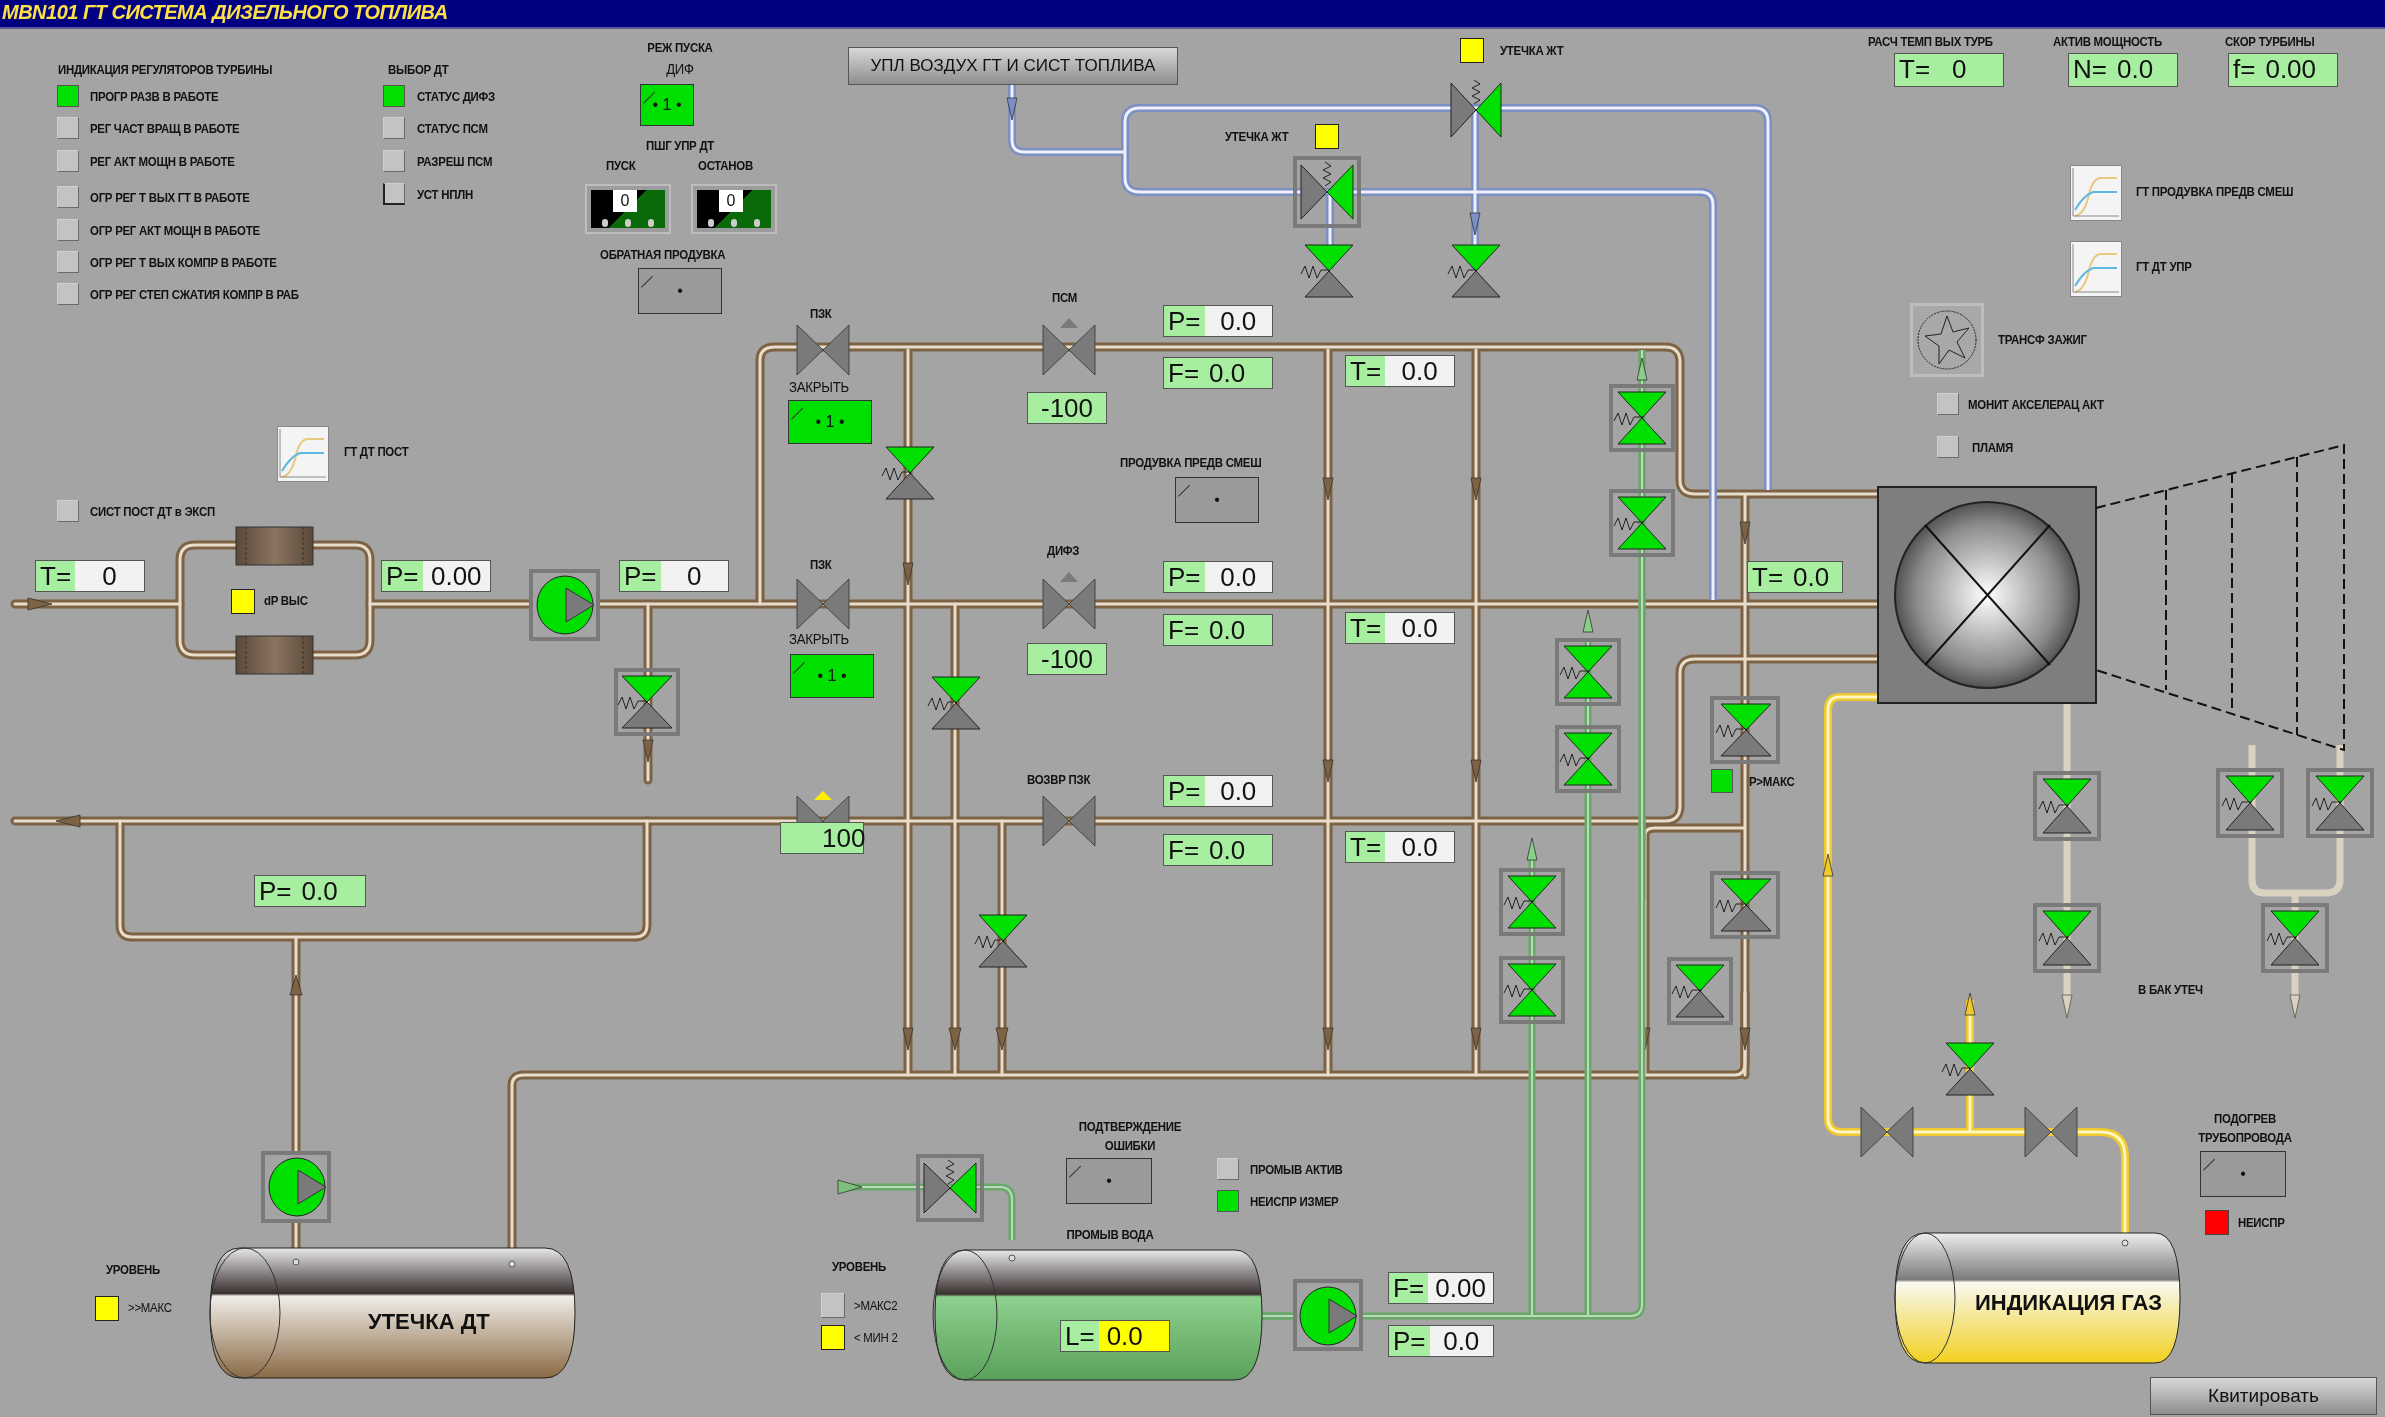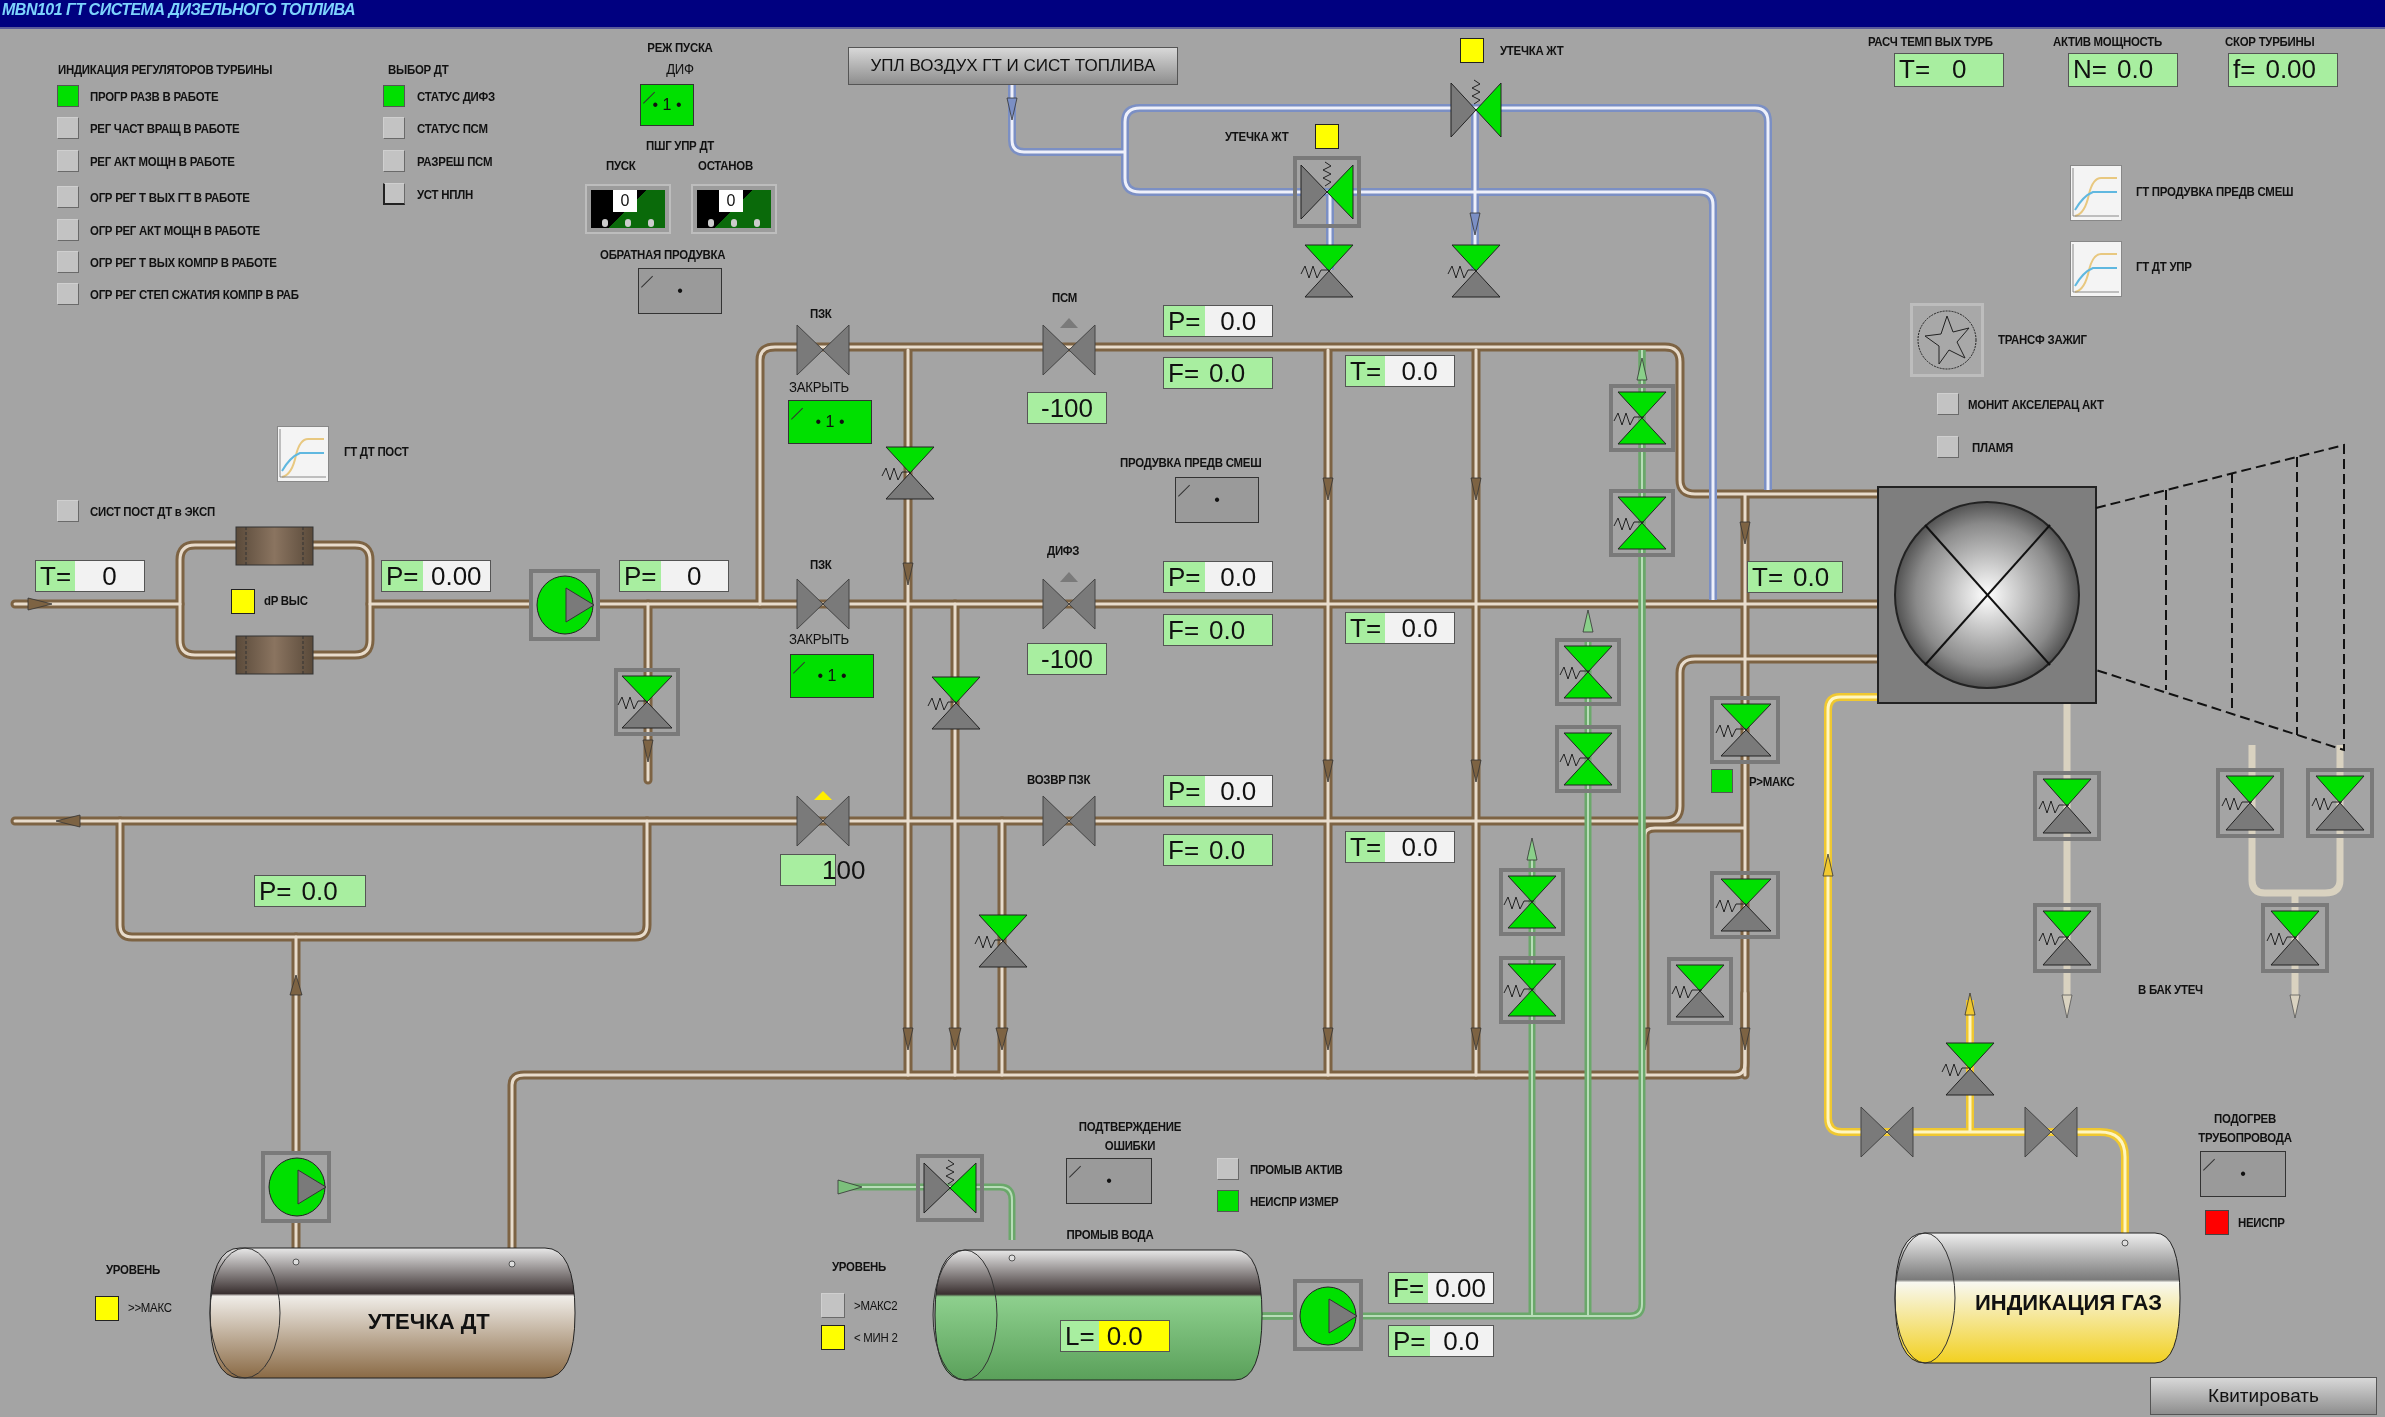--- a/index.html
+++ b/index.html
@@ -1,18 +1,18 @@
 <!DOCTYPE html>
 <html><head>
 <meta charset="utf-8">
 <style>
   html,body{margin:0;padding:0;}
   body{width:2385px;height:1417px;background:#a4a4a4;position:relative;overflow:hidden;font-family:"Liberation Sans",sans-serif;}
   .titlebar{position:absolute;left:0;top:0;width:2385px;height:27px;background:#000080;border-bottom:2px solid #5a5a9a;}
-  .titlebar span{position:absolute;left:2px;top:1px;color:#7dd3fc;font-size:16px;font-weight:bold;font-style:italic;letter-spacing:-0.5px;}
+  .titlebar span{position:absolute;left:2px;top:1px;color:#fde047;font-size:20px;font-weight:bold;font-style:italic;letter-spacing:-0.5px;}
   svg.scheme{position:absolute;left:0;top:0;}
   .lbl{position:absolute;font-size:13px;font-weight:bold;color:#111;white-space:nowrap;letter-spacing:-0.3px;transform:scaleX(0.88);transform-origin:left center;}
   .lbl.c{text-align:center;transform-origin:center center;}
   .ind{position:absolute;width:22px;height:22px;border:1px solid #6a6a6a;border-top-color:#cfcfcf;border-left-color:#cfcfcf;box-sizing:border-box;background:#c0c0c0;}
   .ind.green{background:#00e000;border-color:#555;}
   .ind.yellow{background:#ffff00;border:1px solid #222;}
   .ind.red{background:#ff0000;border:1px solid #444;}
   .ind.gray{background:#c3c3c3;}
   .ind.dk{border-left:2px solid #222;border-bottom:2px solid #222;}
   .field{position:absolute;height:32px;border:1px solid #555;box-sizing:border-box;display:flex;font-size:26px;line-height:30px;color:#111;}
@@ -566,21 +566,21 @@
 <div class="field" style="left:1345px;top:612px;width:110px;">
   <span class="k">T=</span>
     <span class="v">0.0</span>
 </div>
 
 <div class="field allgreen" style="left:1747px;top:561px;width:96px;">
   <span class="k">T=</span>
     <span class="v">0.0</span>
 </div>
 
-<div class="numbox" style="left:780px;top:854px;width:56px;padding-left:41px;">100</div>
+<div class="numbox" style="left:780px;top:822px;width:84px;padding-left:41px;">100</div>
 <div class="lbl" style="left:1027px;top:772px;">ВОЗВР ПЗК</div>
 <div class="field" style="left:1163px;top:775px;width:110px;">
   <span class="k">P=</span>
     <span class="v">0.0</span>
 </div>
 <div class="field allgreen" style="left:1163px;top:834px;width:110px;">
   <span class="k">F=</span>
     <span class="v">0.0</span>
 </div>
 <div class="field" style="left:1345px;top:831px;width:110px;">

